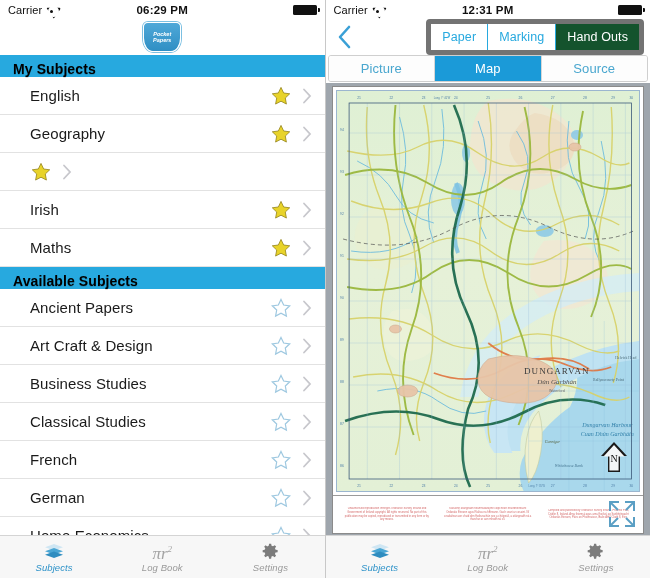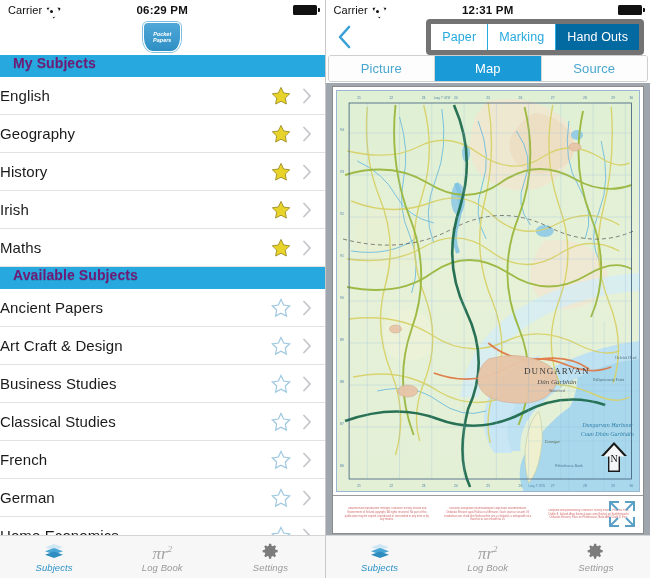--- a/index.html
+++ b/index.html
@@ -127,34 +127,34 @@
     top: 55px;
     left: 0;
     right: 0;
     bottom: 42px;
     overflow: hidden;
     background: #ffffff;
   }
   .section-header {
     height: 22px;
     background: #27a9df;
-    color: #701a75;
+    color: #000000;
     font-size: 14px;
     font-weight: 700;
     display: flex;
-    align-items: flex-start;
+    align-items: flex-end;
     padding-left: 13px;
     letter-spacing: 0.1px;
     text-shadow: 0 1px 0 rgba(0,0,0,0.12);
   }
   .row {
     height: 38px;
     display: flex;
     align-items: center;
-    padding-left: 0;
+    padding-left: 30px;
     padding-right: 10px;
     border-bottom: 1px solid #e2e2e2;
     background: #ffffff;
     box-sizing: border-box;
   }
   .row-label {
     flex: 1;
     font-size: 15px;
     color: #1a1a1a;
     letter-spacing: 0.1px;
@@ -232,21 +232,21 @@
     align-items: center;
     justify-content: center;
     padding: 0 11px;
     font-size: 12.5px;
     color: #27a9df;
     background: #ffffff;
     border-left: 1px solid #27a9df;
     letter-spacing: 0.1px;
   }
   .seg-top .seg:first-child { border-left: none; }
-  .seg-top .seg.on { background: #0369a1; color: #ffffff; }
+  .seg-top .seg.on { background: #14532d; color: #ffffff; }
 
   .seg-sub {
     display: flex;
     height: 25px;
     margin: 0 2px 2px 2px;
     border: 1px solid #cfcfcf;
     border-radius: 3px;
     overflow: hidden;
     background: #ffffff;
   }
@@ -374,21 +374,20 @@
         <span class="row-label">Geography</span>
         <svg class="star" viewBox="0 0 24 24">
             <path d="M12 2.6l2.9 6.1 6.6.9-4.8 4.6 1.2 6.6L12 17.7 6.1 20.8l1.2-6.6L2.5 9.6l6.6-.9z" fill="#e8d32a" stroke="#8a7a10" stroke-width="0.8"></path>
           </svg>
         <svg class="chev" viewBox="0 0 10 16">
             <path d="M2 1.5L8 8l-6 6.5" fill="none" stroke="#c7c7cc" stroke-width="1.8" stroke-linecap="round"></path>
           </svg>
       </div>
 
       <div class="row">
-        <span class="row-label">History</span>
         <svg class="star" viewBox="0 0 24 24">
             <path d="M12 2.6l2.9 6.1 6.6.9-4.8 4.6 1.2 6.6L12 17.7 6.1 20.8l1.2-6.6L2.5 9.6l6.6-.9z" fill="#e8d32a" stroke="#8a7a10" stroke-width="0.8"></path>
           </svg>
         <svg class="chev" viewBox="0 0 10 16">
             <path d="M2 1.5L8 8l-6 6.5" fill="none" stroke="#c7c7cc" stroke-width="1.8" stroke-linecap="round"></path>
           </svg>
       </div>
 
       <div class="row">
         <span class="row-label">Irish</span>

